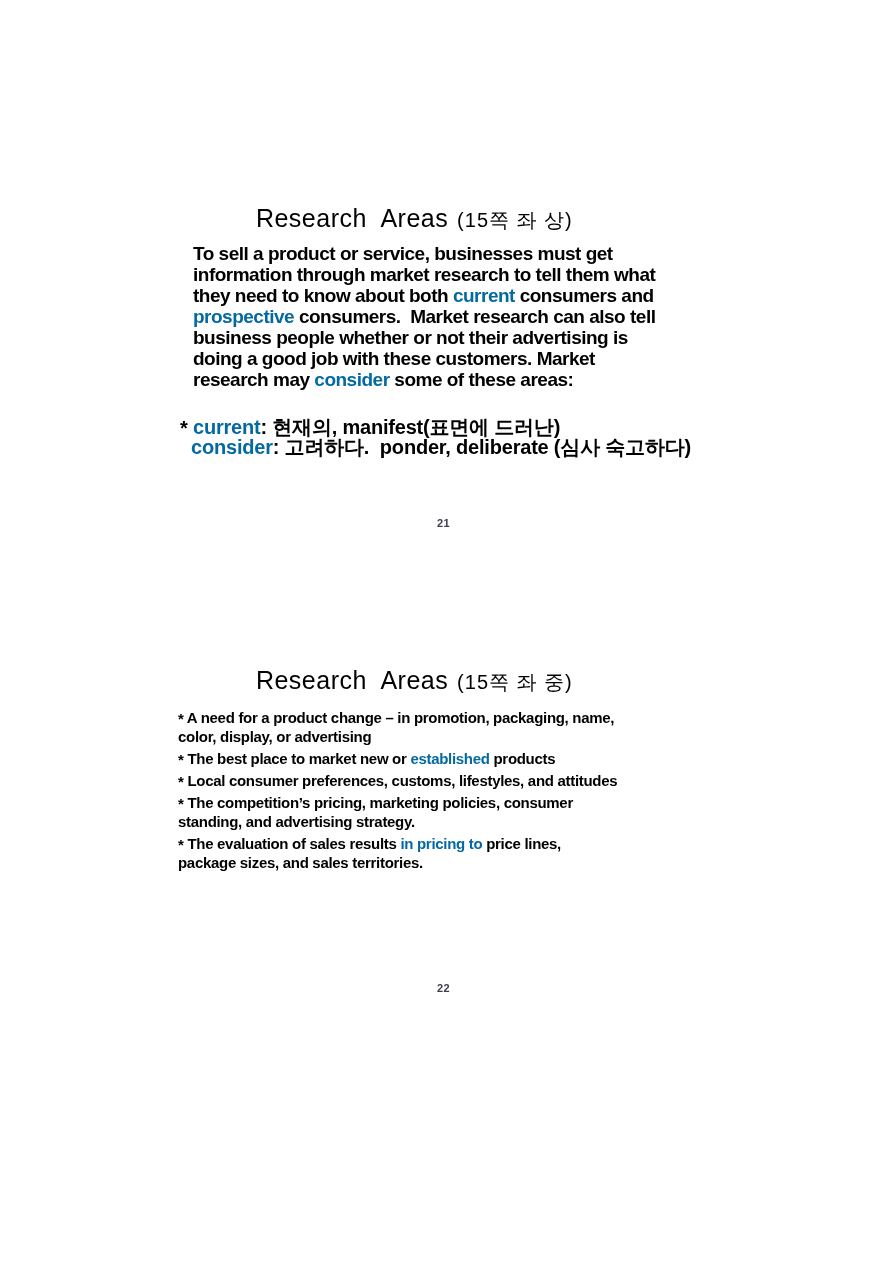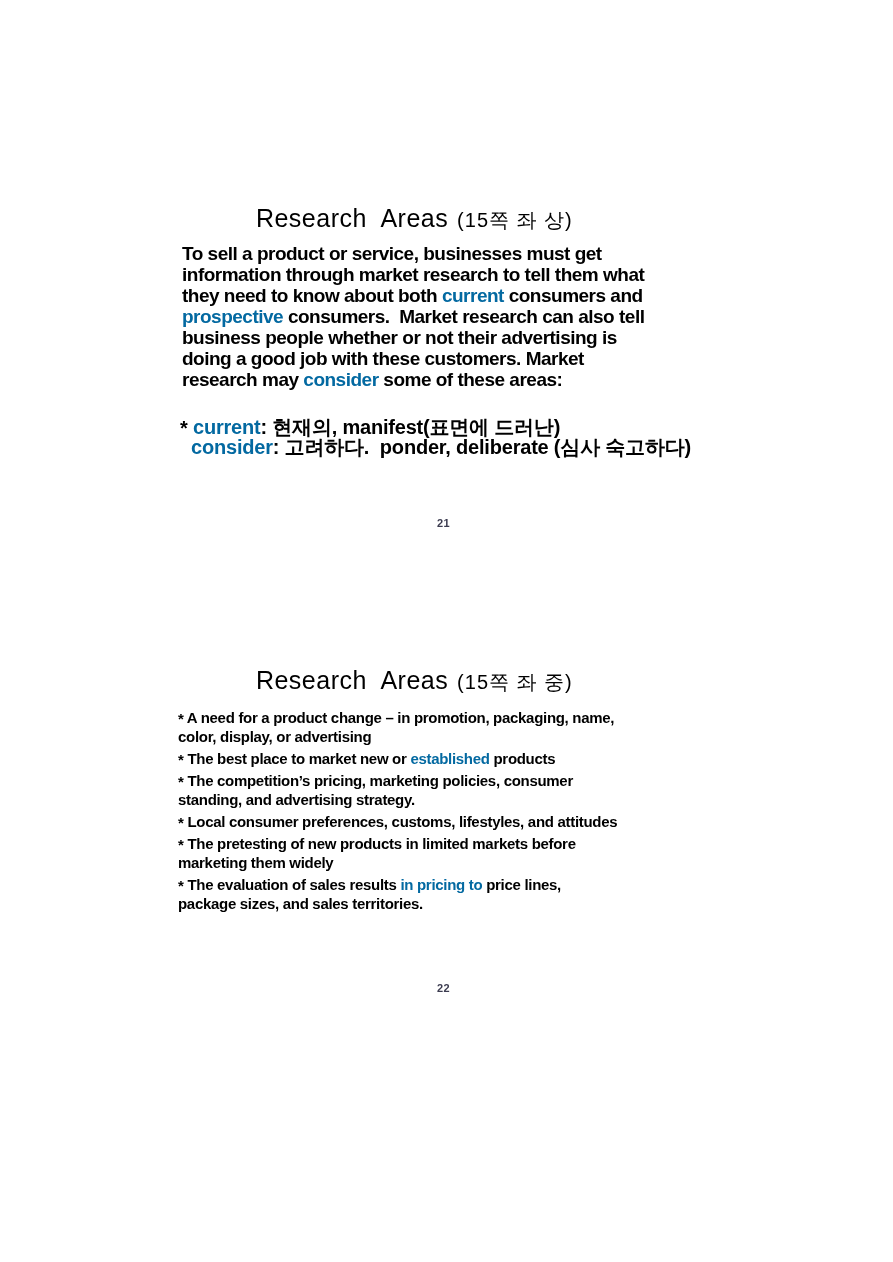--- a/index.html
+++ b/index.html
@@ -33,21 +33,21 @@
     letter-spacing: 0.5px;
   }
   .slide-title .title-suffix {
     font-size: 20px;
     font-weight: 400;
     letter-spacing: 1px;
   }
 
   
   .paragraph {
-    left: 182px;
+    left: 193px;
     top: 243px;
     width: 500px;
     font-size: 19px;
     font-weight: 700;
     letter-spacing: -0.5px;
     line-height: 21px;
     white-space: pre-wrap;
   }
 
   
@@ -117,22 +117,21 @@
   </section>
 
   <section>
     <div class="abs slide-title title-2">
       <span class="title-main">Research  Areas</span><span>  </span><span class="title-suffix">(15쪽 좌 중)</span>
     </div>
 
     <div class="abs bullets">
       <div class="bullet-item"><span class="star">*</span><span> A need for a product change – in promotion, packaging, name,</span><br><span>color, display, or advertising</span></div>
       <div class="bullet-item"><span class="star">*</span><span> The best place to market new or </span><span class="red">established</span><span> products</span></div>
+      <div class="bullet-item"><span class="star">*</span><span> Local consumer preferences, customs, lifestyles, and attitudes</span></div>
       <div class="bullet-item"><span class="star">*</span><span> The competition’s pricing, marketing policies, consumer</span><br><span>standing, and advertising strategy.</span></div>
-      <div class="bullet-item"><span class="star">*</span><span> Local consumer preferences, customs, lifestyles, and attitudes</span></div>
-      <div class="bullet-item"><span class="star">*</span><span> The pretesting of new products in limited markets before</span><br><span>marketing them widely</span></div>
       <div class="bullet-item"><span class="star">*</span><span> The evaluation of sales results </span><span class="red">in pricing to</span><span> price lines,</span><br><span>package sizes, and sales territories.</span></div>
     </div>
 
     <div class="abs page-number pn-2">22</div>
   </section>
 
 </div>
 
 </body></html>

